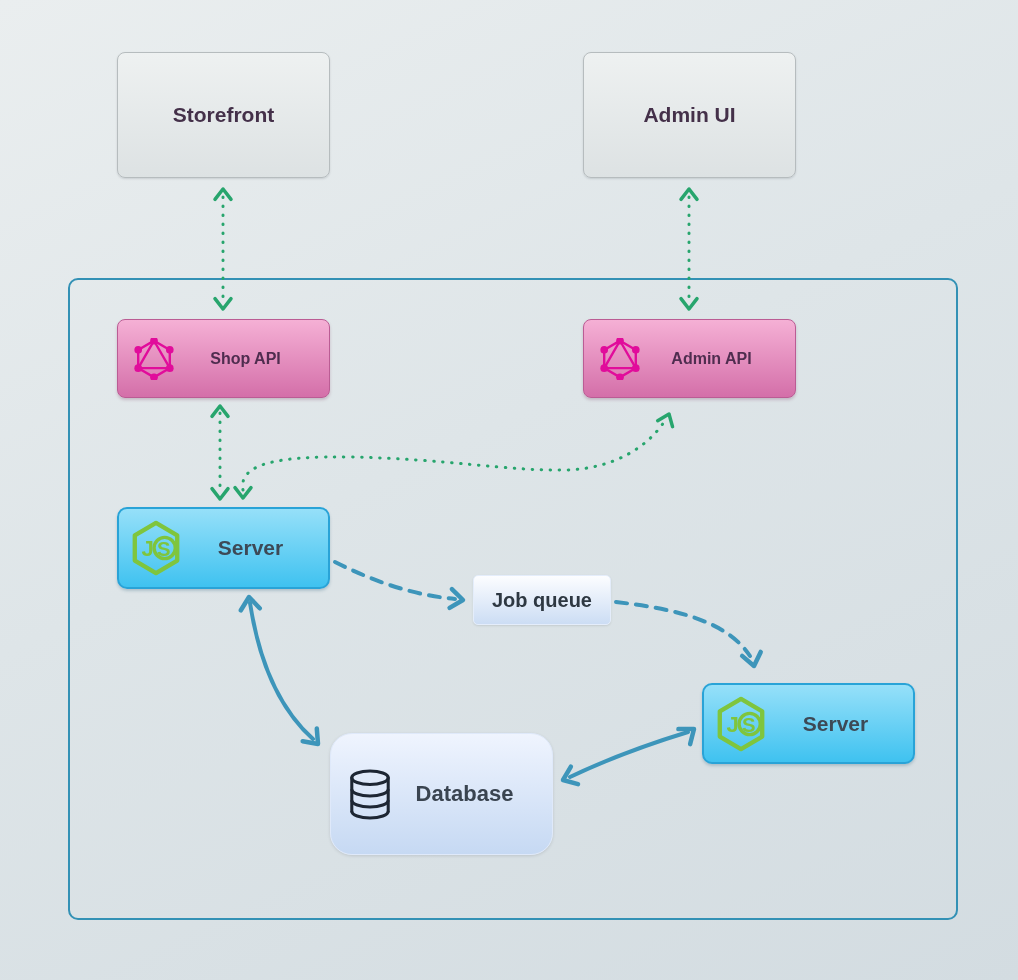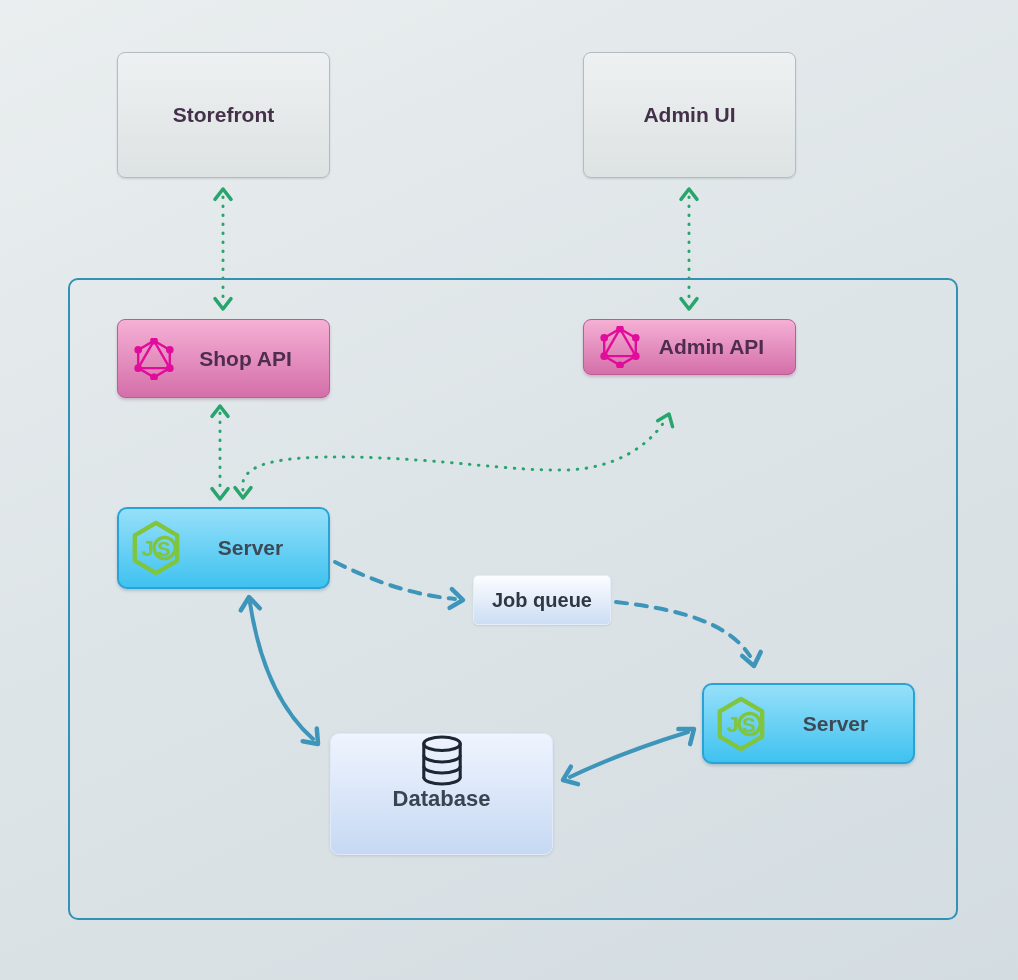--- a/index.html
+++ b/index.html
@@ -23,41 +23,40 @@
   .node .icon{display:flex;align-items:center;justify-content:center;}
   .gray{
     background:linear-gradient(180deg,#eef1f1 0%,#dde2e3 100%);
     border:1px solid #b6bcbe;border-radius:8px;
     color:#443049;font-size:21px;justify-content:center;
     box-shadow:0 1px 2px rgba(70,80,90,.18);
   }
   .pink{
     background:linear-gradient(180deg,#f5b0d5 0%,#d46fa9 100%);
     border:1px solid #bb5c94;border-radius:8px;
-    color:#4f2d4f;font-size:21px;padding:0 14px;
+    color:#4f2d4f;font-size:16px;padding:0 14px;
     box-shadow:0 2px 3px rgba(120,50,90,.25);
   }
   .cyan{
     background:linear-gradient(180deg,#96e0f9 0%,#3fc2f0 100%);
     border:2px solid #29a3d7;border-radius:10px;
     color:#3d4956;font-size:21px;padding:0 10px;
     box-shadow:0 2px 3px rgba(40,90,120,.25);
   }
   .queue{
     background:linear-gradient(180deg,#fcfdff 0%,#ccddf4 100%);
     border:1px solid #e4edfb;border-radius:5px;
     color:#2e3842;font-size:20px;justify-content:center;
     box-shadow:0 1px 2px rgba(70,80,90,.15);
   }
   .db{
     background:linear-gradient(180deg,#eff4fe 0%,#c6d9f3 100%);
-    border:1px solid #dfe9fa;border-radius:9px;
+    border:1px solid #dfe9fa;border-radius:22px;
     color:#3a4450;font-size:22px;padding:0 16px;
     box-shadow:0 1px 3px rgba(70,80,90,.18);
-    flex-direction:column;
   }
 </style>
 </head>
 <body>
 
 <div class="canvas">
 
   <div class="container-box"></div>
 
   <svg id="edge-layer" width="1018" height="980" viewBox="0 0 1018 980">
@@ -118,21 +117,21 @@
           <circle cx="41.3" cy="13" r="4.2" fill="#e10c9b"></circle>
         <circle cx="41.3" cy="33" r="4.2" fill="#e10c9b"></circle>
           <circle cx="24" cy="43" r="4.2" fill="#e10c9b"></circle>
         <circle cx="6.7" cy="33" r="4.2" fill="#e10c9b"></circle>
           <circle cx="6.7" cy="13" r="4.2" fill="#e10c9b"></circle>
       </svg>
     </span>
     <span class="lbl">Shop API</span>
   </div>
 
-  <div class="node pink" style="left:583px;top:319px;width:213px;height:56px">
+  <div class="node pink" style="left:583px;top:319px;width:213px;height:79px">
     <span class="icon">
       <svg width="44" height="42" viewBox="0 0 48 46">
         <path d="M24 3 L41.3 13 L41.3 33 L24 43 L6.7 33 L6.7 13 Z" fill="none" stroke="#e10c9b" stroke-width="2.6"></path>
         <path d="M24 3 L41.3 33 L6.7 33 Z" fill="none" stroke="#e10c9b" stroke-width="2.6"></path>
         <circle cx="24" cy="3" r="4.2" fill="#e10c9b"></circle>
           <circle cx="41.3" cy="13" r="4.2" fill="#e10c9b"></circle>
         <circle cx="41.3" cy="33" r="4.2" fill="#e10c9b"></circle>
           <circle cx="24" cy="43" r="4.2" fill="#e10c9b"></circle>
         <circle cx="6.7" cy="33" r="4.2" fill="#e10c9b"></circle>
           <circle cx="6.7" cy="13" r="4.2" fill="#e10c9b"></circle>

